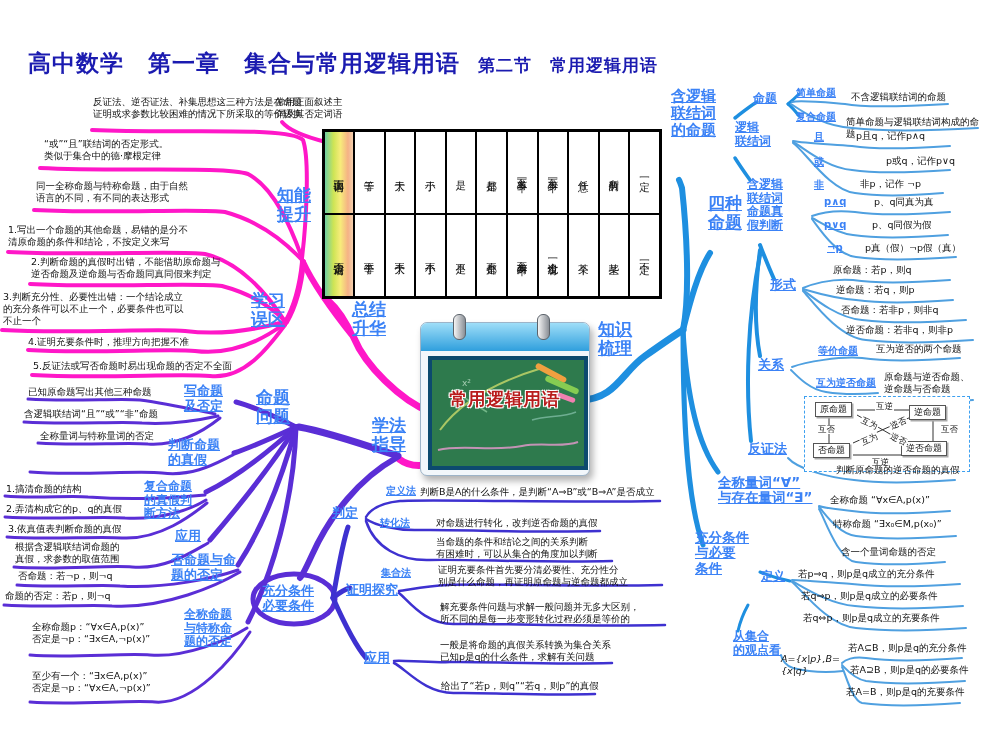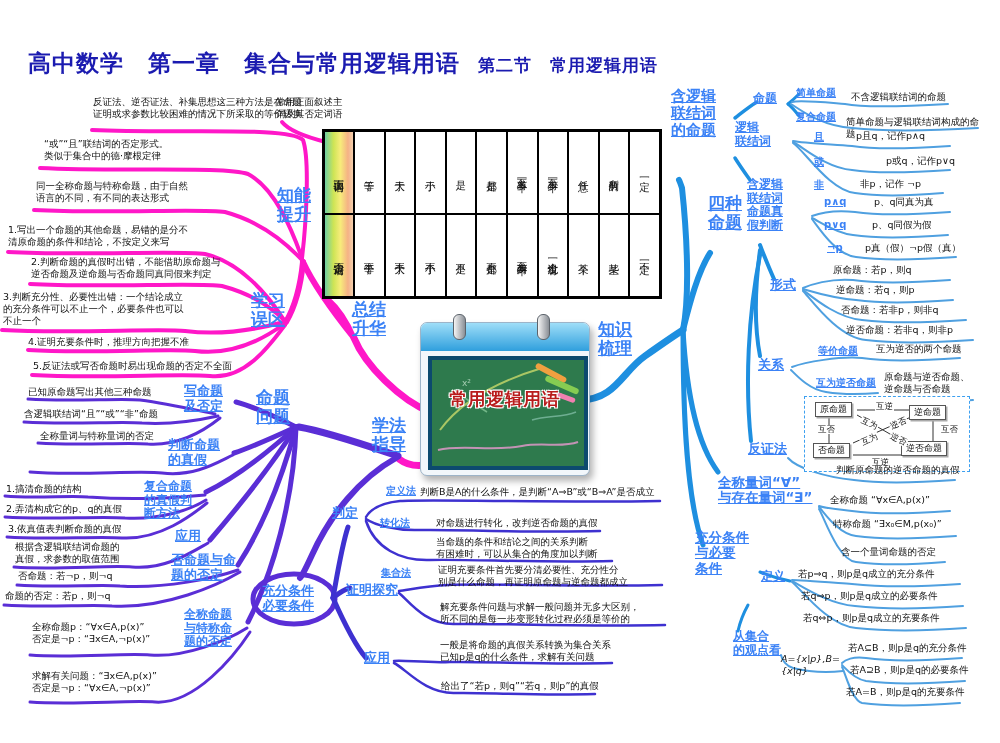--- a/index.html
+++ b/index.html
@@ -250,21 +250,21 @@
   <div class="lbl s13" style="left:171px;top:553px;width:70px;">否命题与命
 题的否定</div>
   <div class="leaf" style="left:18px;top:570px;width:114px;">否命题：若¬p，则¬q</div>
   <div class="leaf" style="left:5px;top:590px;width:120px;">命题的否定：若p，则¬q</div>
 
   <div class="lbl s12" style="left:184px;top:608px;width:60px;">全称命题
 与特称命
 题的否定</div>
   <div class="leaf" style="left:32px;top:621px;width:142px;">全称命题p：“∀x∈A,p(x)”
 否定是¬p：“∃x∈A,¬p(x)”</div>
-  <div class="leaf" style="left:32px;top:670px;width:150px;">求解有关问题：“∃x∈A,p(x)”
+  <div class="leaf" style="left:32px;top:670px;width:150px;">至少有一个：“∃x∈A,p(x)”
 否定是¬p：“∀x∈A,¬p(x)”</div>
 
   <div class="lbl s13" style="left:262px;top:584px;width:66px;">充分条件
 必要条件</div>
 
   <div class="lbl s13" style="left:332px;top:506px;width:36px;">判定</div>
   <div class="lbl s10b" style="left:386px;top:485px;width:38px;">定义法</div>
   <div class="leaf" style="left:420px;top:486px;width:252px;">判断B是A的什么条件，是判断“A⇒B”或“B⇒A”是否成立</div>
   <div class="lbl s10b" style="left:380px;top:517px;width:38px;">转化法</div>
   <div class="leaf" style="left:436px;top:517px;width:178px;">对命题进行转化，改判逆否命题的真假</div>

